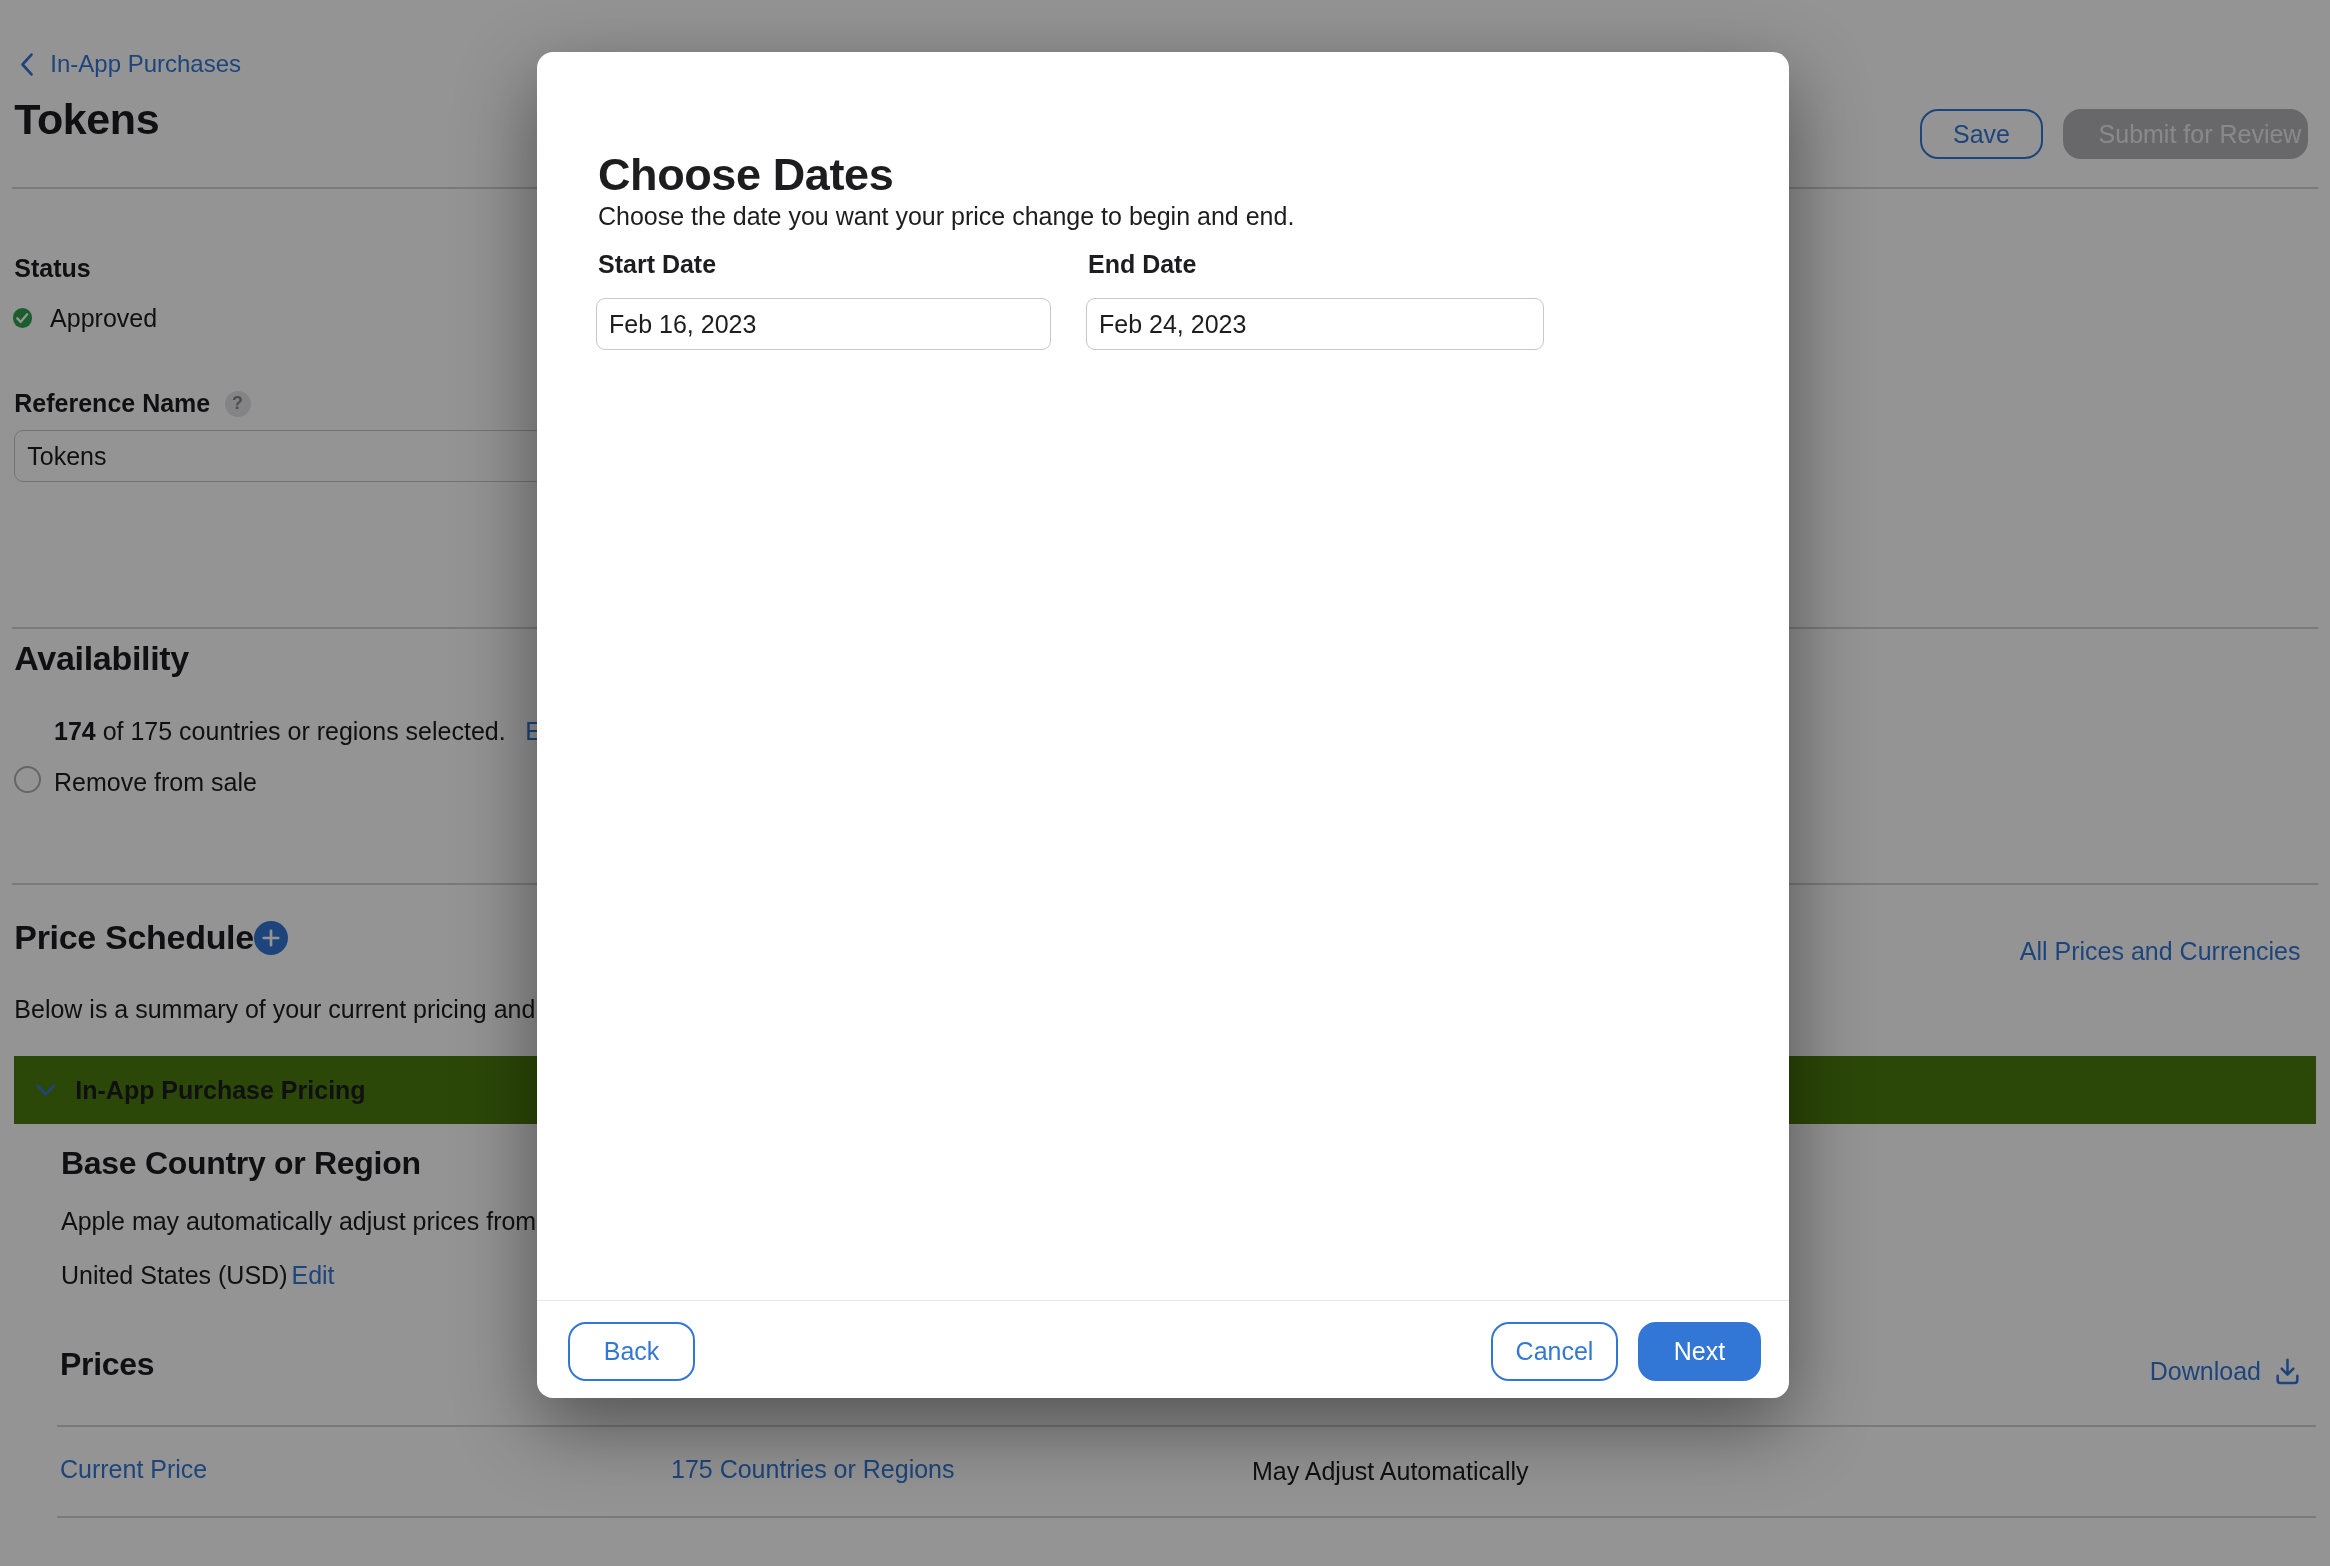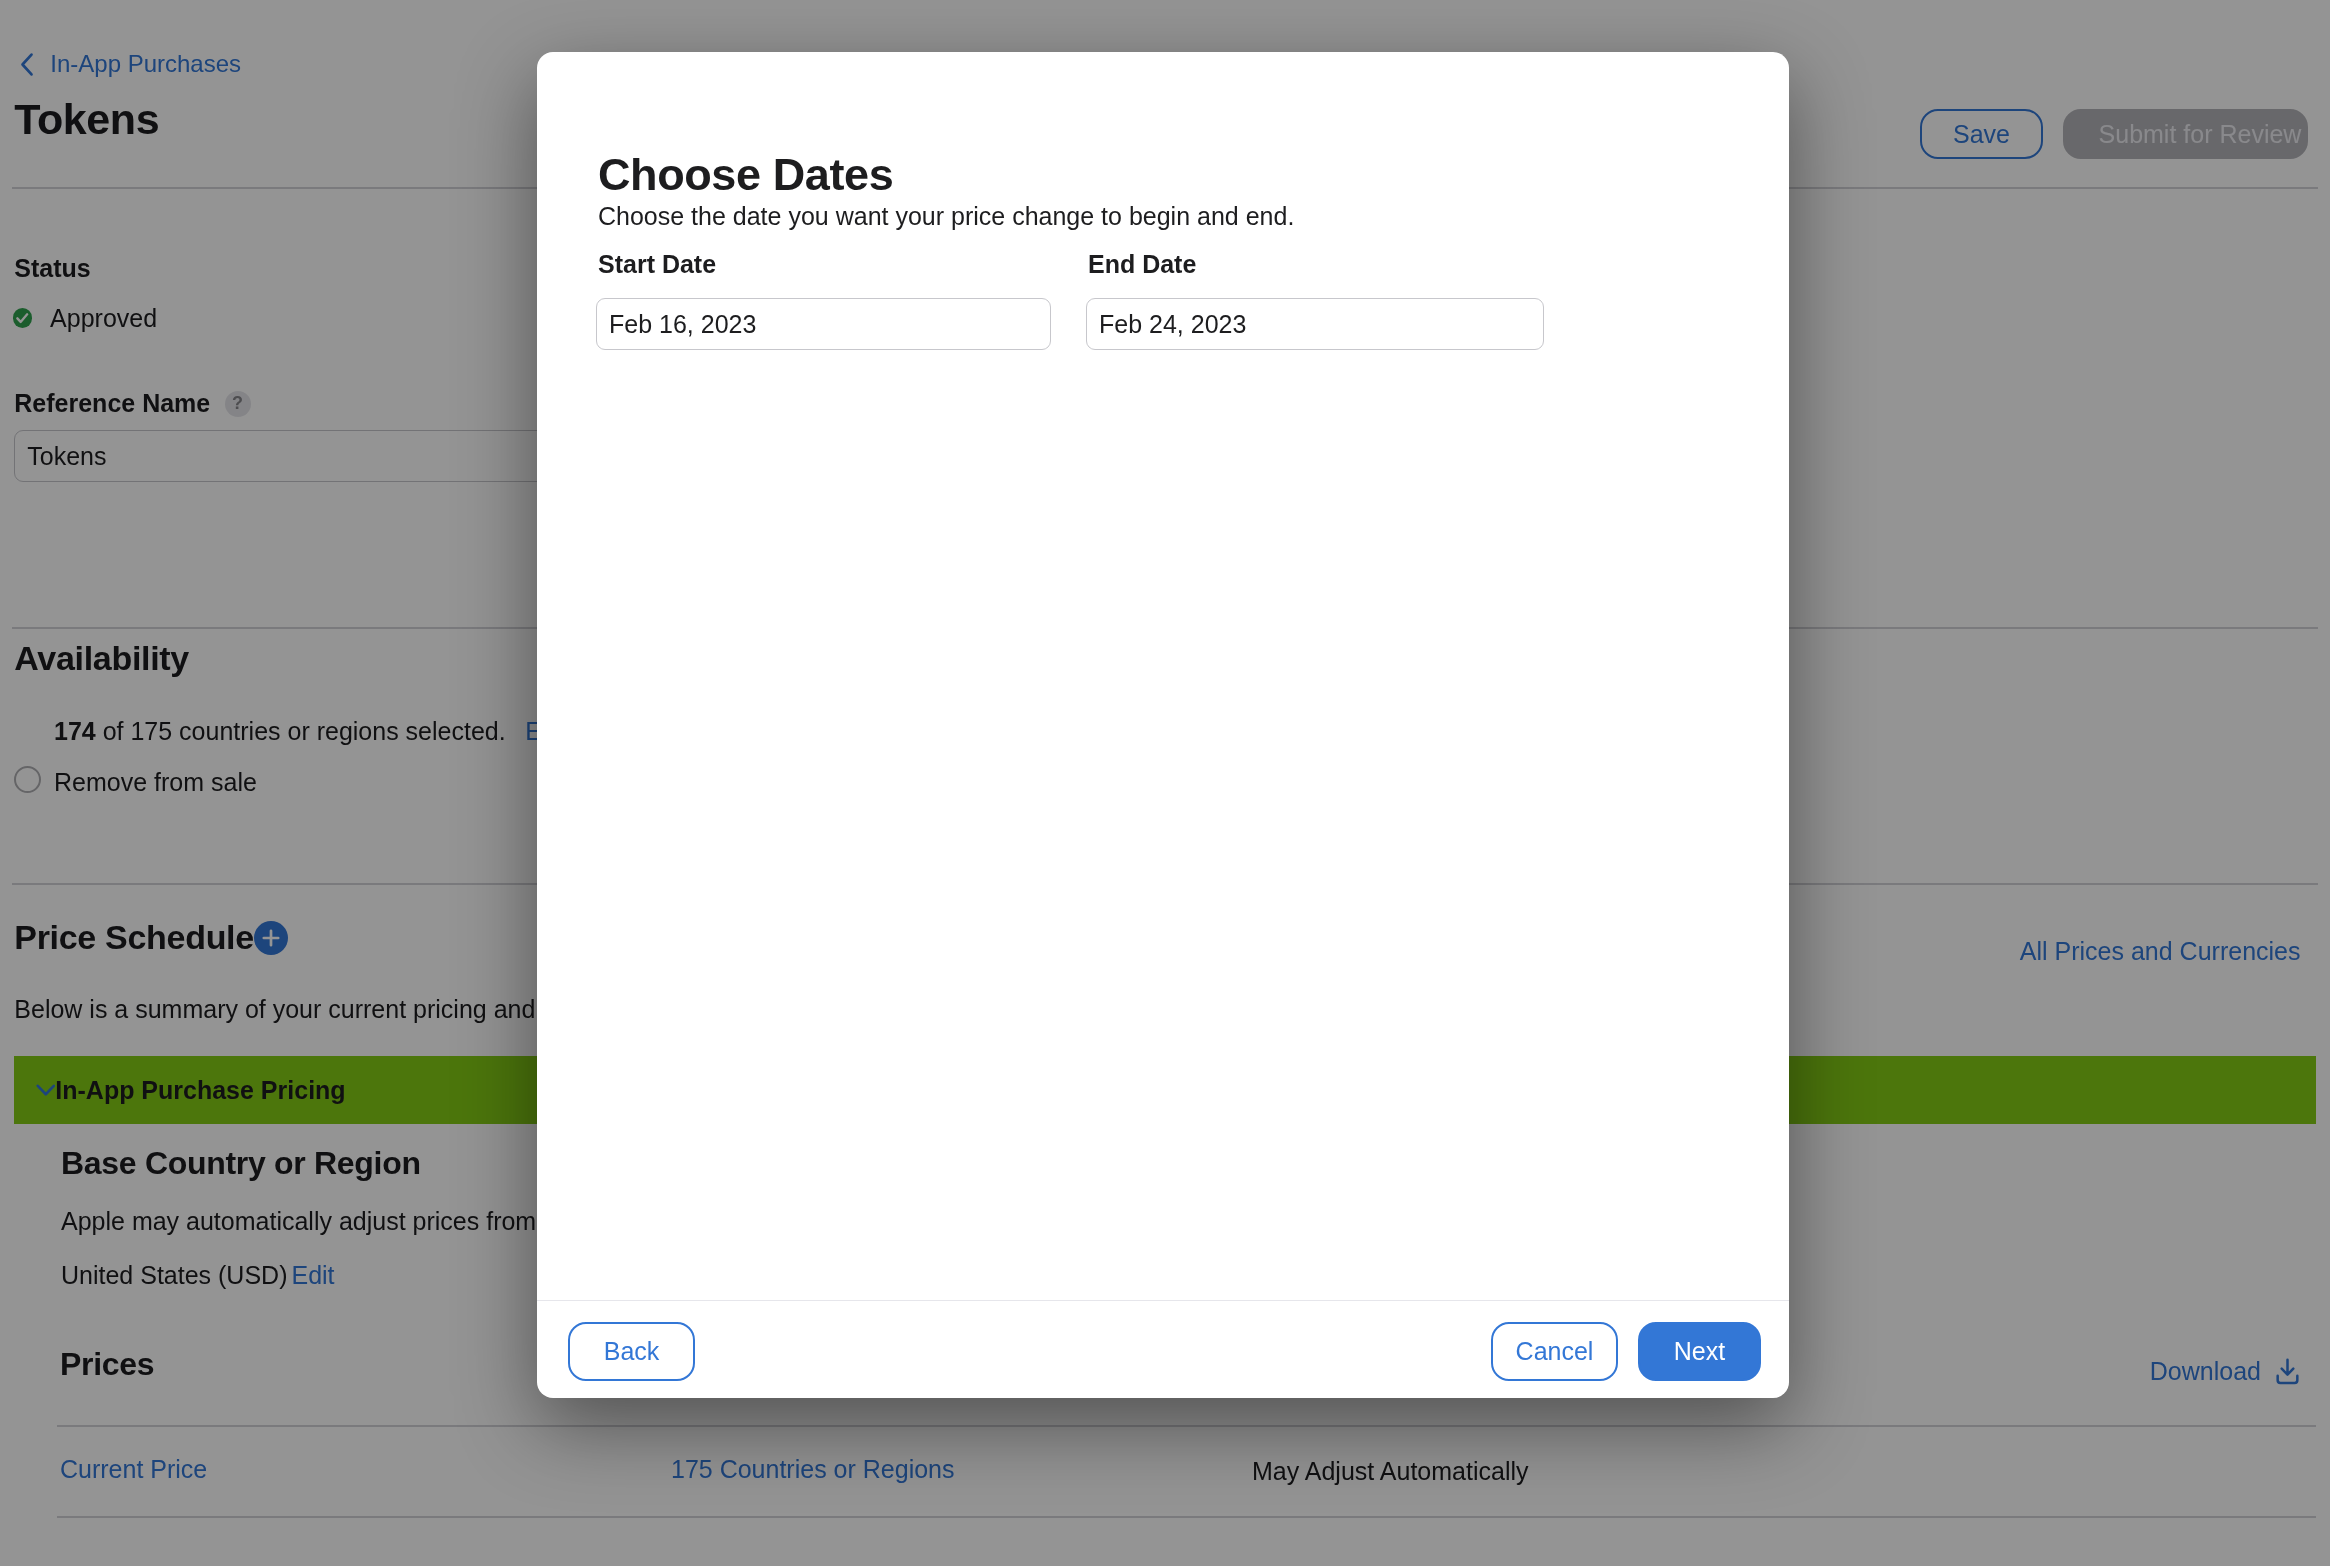--- a/index.html
+++ b/index.html
@@ -42,21 +42,21 @@
   .radio{width:27px;height:27px;border-radius:50%;}
   .radio.on{background:var(--accent);position:relative;}
   .radio.on::after{content:"";position:absolute;left:50%;top:50%;width:9.8px;height:9.8px;
       border-radius:50%;background:#fff;transform:translate(-50%,-50%);}
   .radio.off{background:#fff;border:2.7px solid #aeaeb2;}
 
   .plus-btn{width:34px;height:34px;border-radius:50%;background:var(--accent);color:#fff;
       display:flex;align-items:center;justify-content:center;cursor:pointer;}
   .plus-btn svg{display:block;}
 
-  .band{background:#84cc16;display:flex;align-items:center;gap:0;padding-left:21.4px;}
+  .band{background:#4d7c0f;display:flex;align-items:center;gap:20px;padding-left:21.4px;}
   .band-title{font-size:25px;font-weight:700;}
 
   
   #overlay{position:absolute;left:0;top:0;width:2330px;height:1566px;
       background:rgba(0,0,0,0.42);z-index:5;}
   #modal{position:absolute;left:537px;top:52px;width:1252px;height:1346px;background:#fff;
       border-radius:16px;box-shadow:0 27px 80px rgba(0,0,0,.45);z-index:10;}
   .modal-title{position:absolute;left:61px;top:73px;font-size:45px;font-weight:700;letter-spacing:-0.4px;margin-top:24px;}
   .modal-desc{position:absolute;left:61px;top:150px;font-size:25px;color:var(--ink);}
   .field-label{position:absolute;font-size:25px;font-weight:700;}

